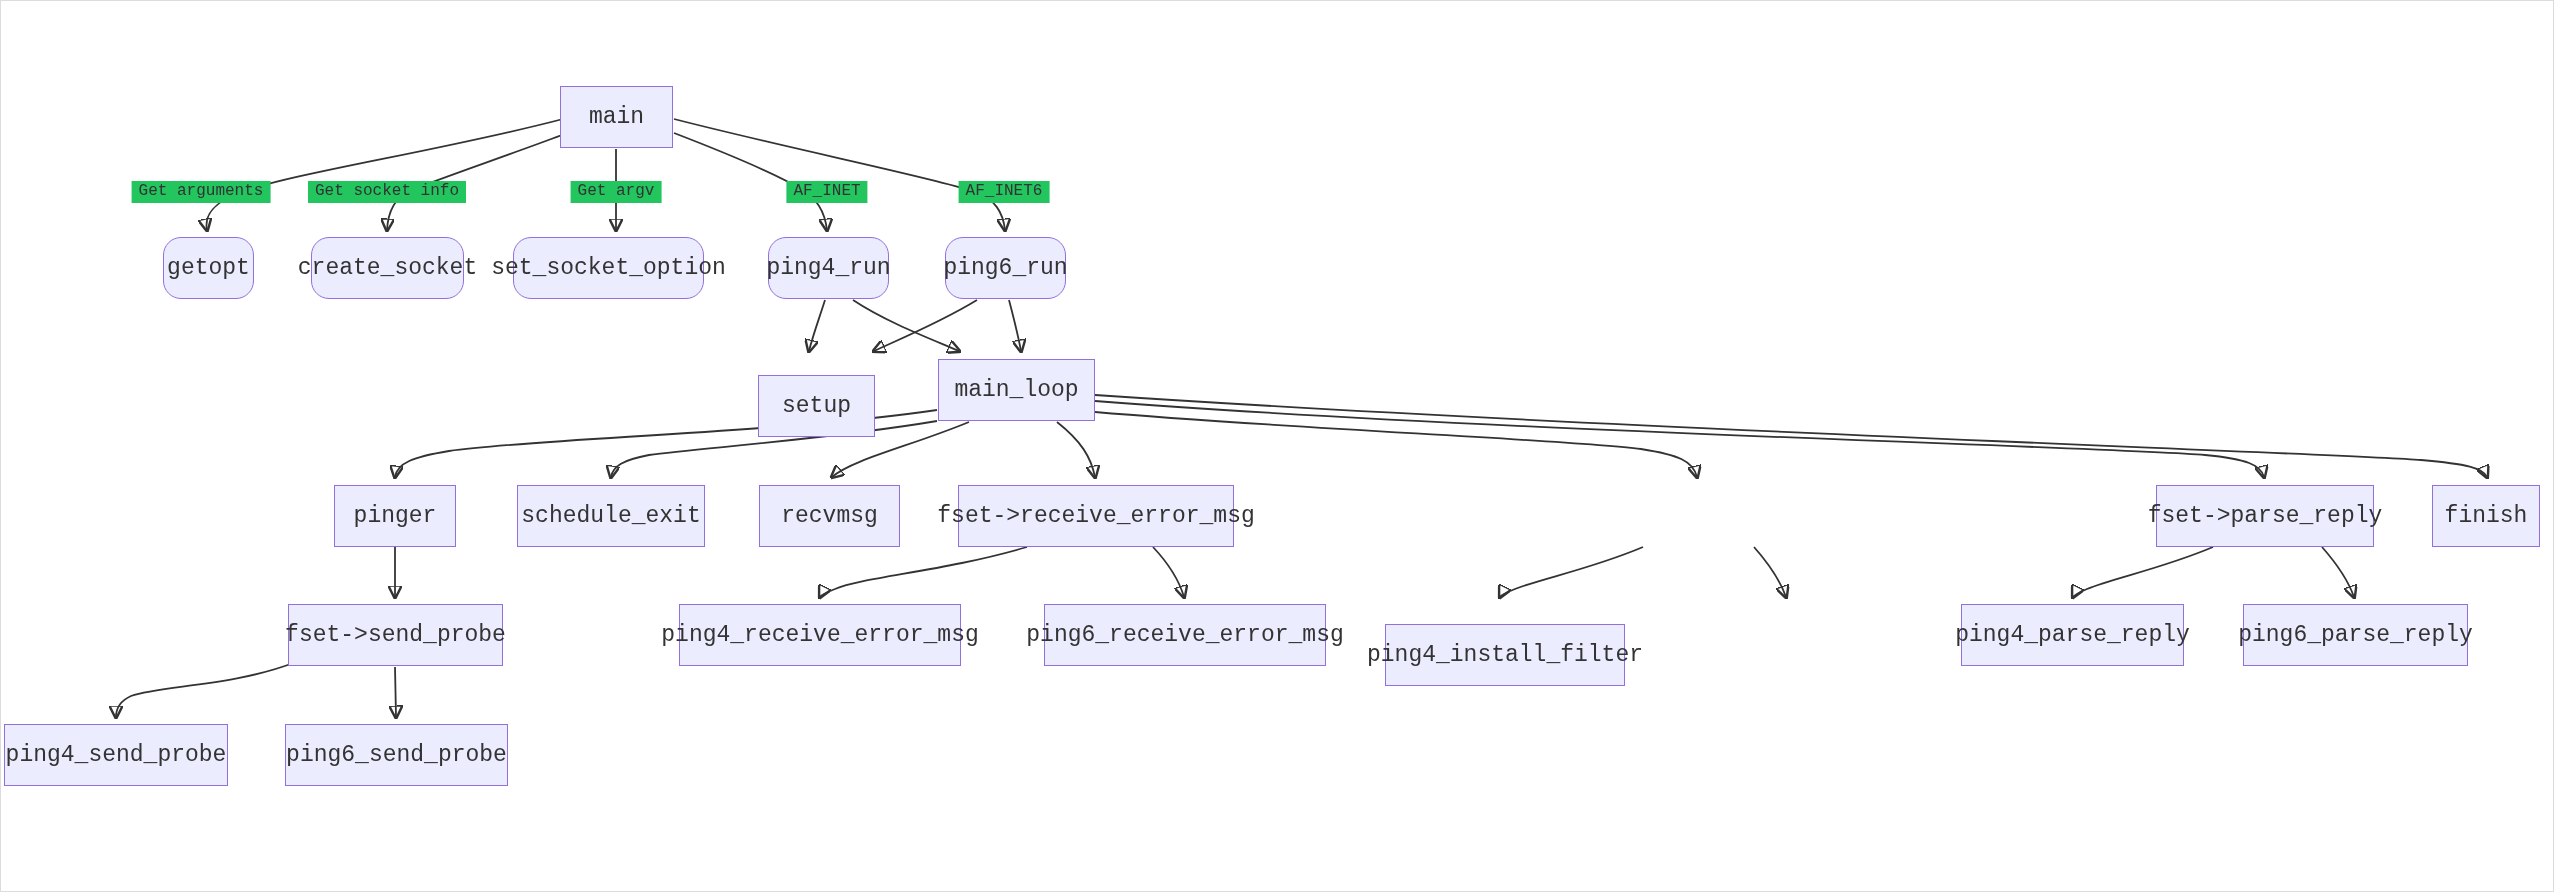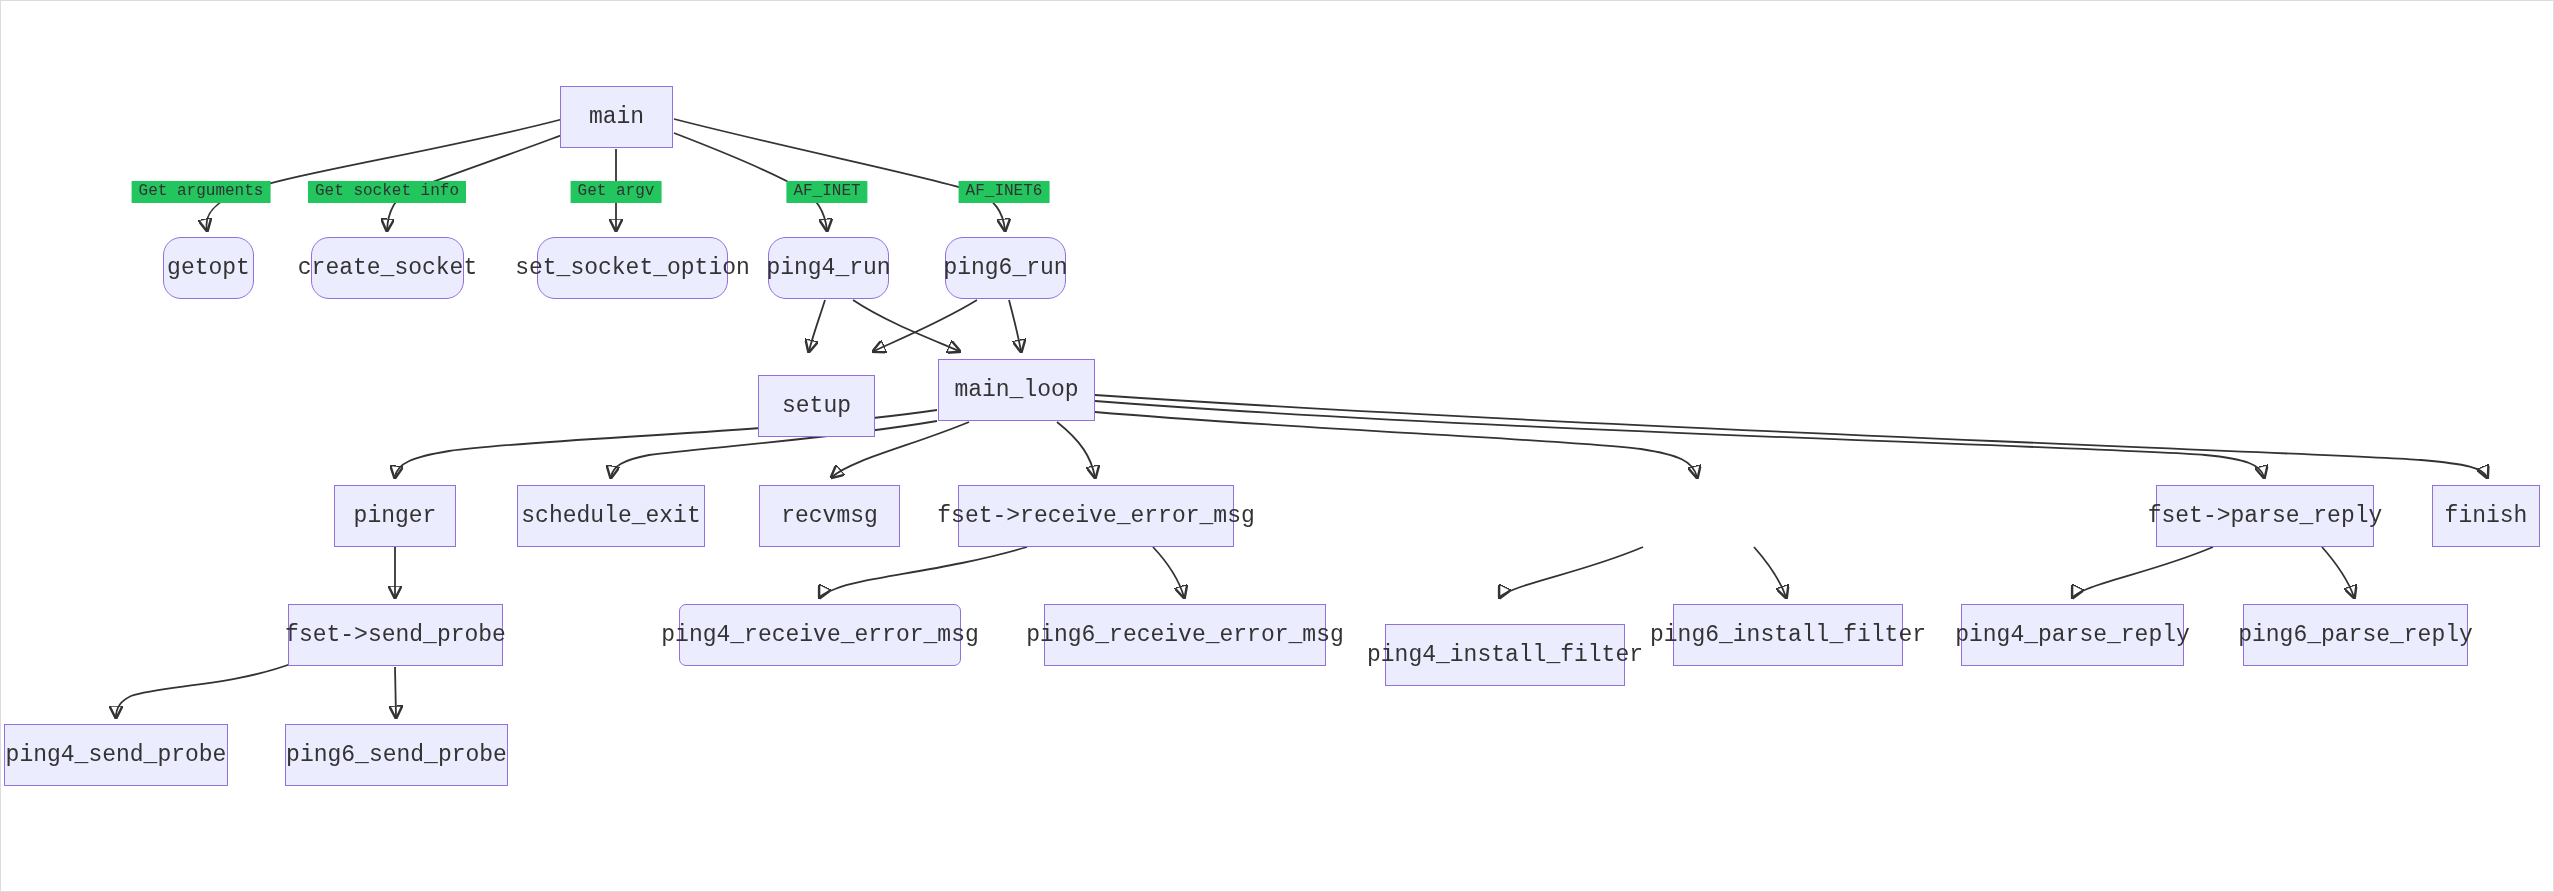--- a/index.html
+++ b/index.html
@@ -83,21 +83,21 @@
   <div class="edge-label" style="left:615px;top:180px;">Get argv</div>
   <div class="edge-label" style="left:826px;top:180px;">AF_INET</div>
   <div class="edge-label" style="left:1003px;top:180px;">AF_INET6</div>
 
   <div class="node rounded" style="left:162px;top:236px;width:91px;">
     <span>getopt</span>
   </div>
   <div class="node rounded" style="left:310px;top:236px;width:153px;">
     <span>create_socket</span>
   </div>
-  <div class="node rounded" style="left:536px;top:236px;width:191px;">
+  <div class="node rounded" style="left:512px;top:236px;width:191px;">
     <span>set_socket_option</span>
   </div>
   <div class="node rounded" style="left:767px;top:236px;width:121px;">
     <span>ping4_run</span>
   </div>
   <div class="node rounded" style="left:944px;top:236px;width:121px;">
     <span>ping6_run</span>
   </div>
 
   <div class="node" style="left:757px;top:358px;width:117px;margin-top:16px;">
@@ -122,31 +122,28 @@
   <div class="node" style="left:2155px;top:484px;width:218px;">
     <span>fset-&gt;parse_reply</span>
   </div>
   <div class="node" style="left:2431px;top:484px;width:108px;">
     <span>finish</span>
   </div>
 
   <div class="node" style="left:287px;top:603px;width:215px;">
     <span>fset-&gt;send_probe</span>
   </div>
-  <div class="node" style="left:678px;top:603px;width:282px;border-radius:7px;">
+  <div class="node" style="left:678px;top:603px;width:282px;">
     <span>ping4_receive_error_msg</span>
   </div>
   <div class="node" style="left:1043px;top:603px;width:282px;">
     <span>ping6_receive_error_msg</span>
   </div>
   <div class="node" style="left:1384px;top:623px;width:240px;">
     <span>ping4_install_filter</span>
-  </div>
-  <div class="node" style="left:1672px;top:603px;width:230px;">
-    <span>ping6_install_filter</span>
   </div>
   <div class="node" style="left:1960px;top:603px;width:223px;">
     <span>ping4_parse_reply</span>
   </div>
   <div class="node" style="left:2242px;top:603px;width:225px;">
     <span>ping6_parse_reply</span>
   </div>
 
   <div class="node" style="left:3px;top:723px;width:224px;">
     <span>ping4_send_probe</span>

